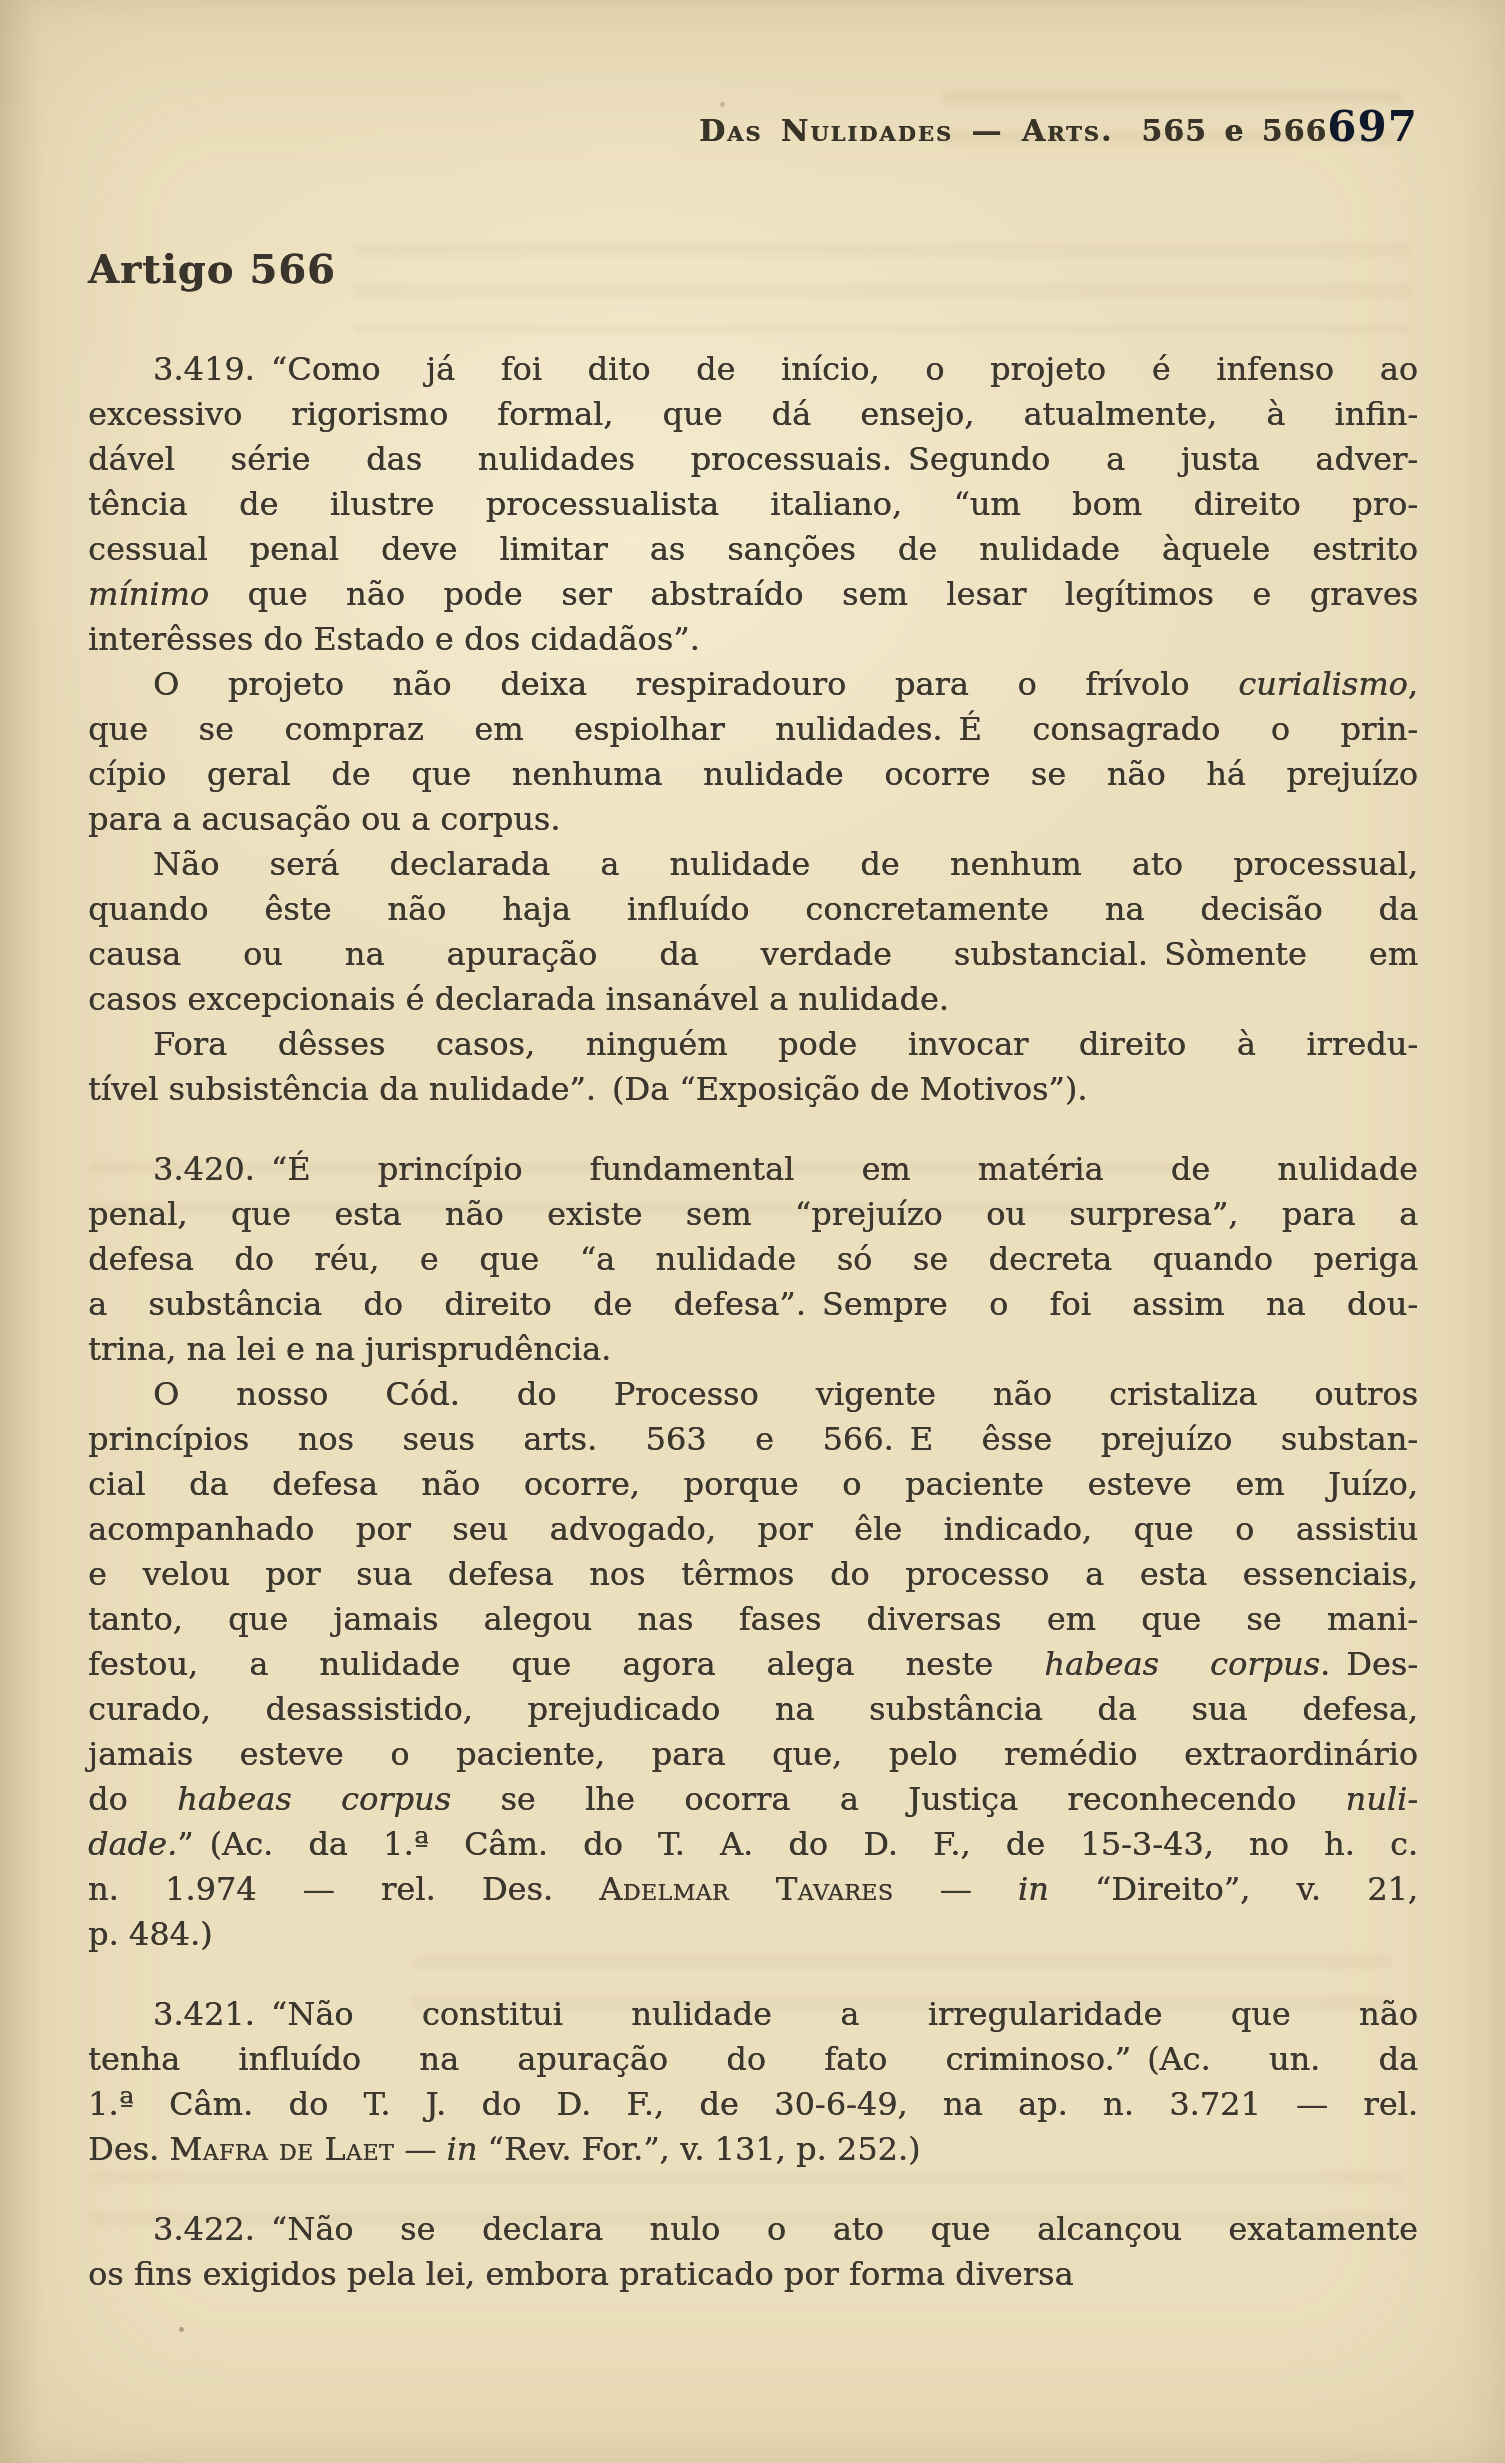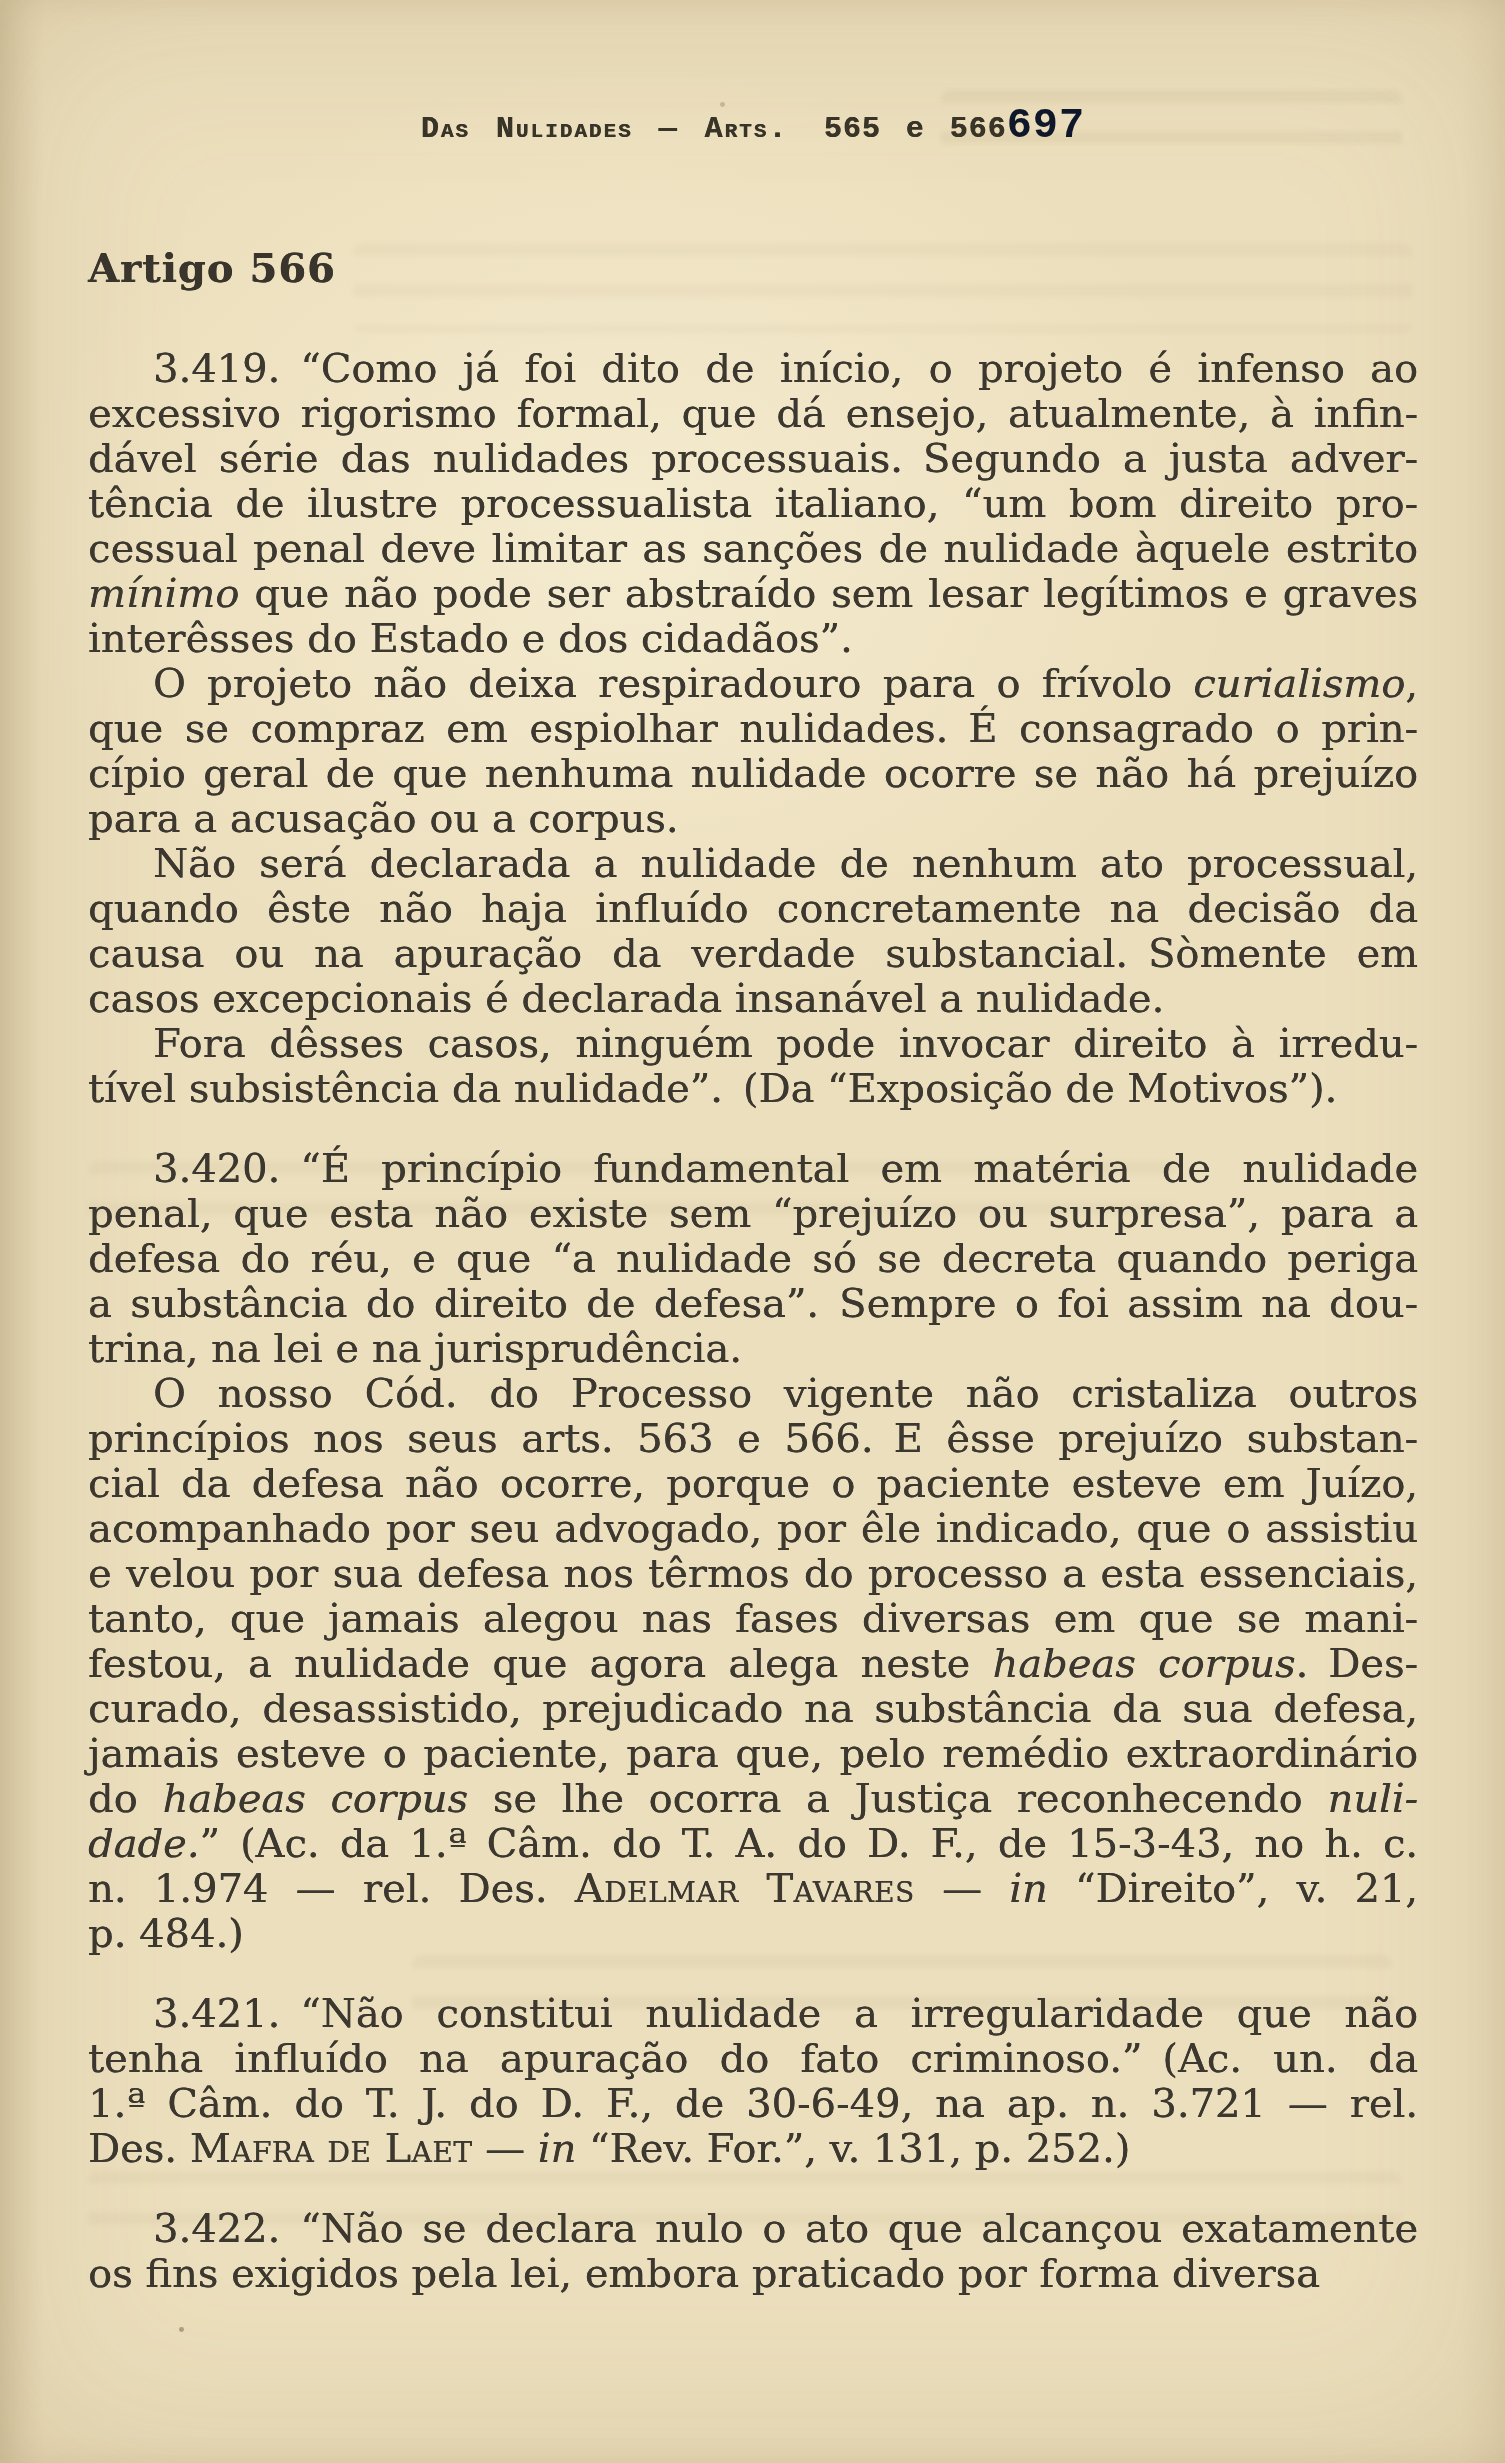--- a/index.html
+++ b/index.html
@@ -14,38 +14,38 @@
     font-family:"DejaVu Serif","Liberation Serif",serif;
     color:#3c3830;
   }
   .page::before{
     content:"";position:absolute;inset:0;z-index:0;pointer-events:none;
     background:
       radial-gradient(ellipse 882px 686px at 42% 22%, rgba(255,249,228,.45), rgba(255,249,228,0) 70%),
       linear-gradient(90deg, rgba(120,100,60,.10), rgba(0,0,0,0) 3%, rgba(0,0,0,0) 97%, rgba(120,100,60,.07));
   }
   .content{position:relative;z-index:2;padding:102px 88px 0 88px;}
-  .page-header{display:flex;justify-content:center;align-items:baseline;font-family:Liberation Mono, monospace;}
+  .page-header{display:flex;justify-content:flex-end;align-items:baseline;}
   .running-title{
     font-size:30px;font-weight:600;color:#393428;
     letter-spacing:2px;word-spacing:5.9px;
     text-shadow:0.4px 0 0 currentColor;
   }
   .sc{font-variant:small-caps;}
   .running-title .nums{margin-left:.32em;letter-spacing:1px;}
   .page-number{font-size:42px;font-weight:700;color:#0f172a;letter-spacing:1px;}
   .article-heading{
     margin:94px 0 0 0;
     font-size:40px;font-weight:700;
     letter-spacing:1px;color:#3a352c;
     text-shadow:0.3px 0 0 currentColor;
   }
   .page-body{
     margin-top:55px;
-    font-size:40px;line-height:45px;
+    font-size:32px;line-height:45px;
     text-shadow:0.3px 0 0 currentColor;
   }
   .para + .para{margin-top:35px;}
   .line{text-align:justify;text-align-last:justify;}
   .line.nj{text-align-last:left;}
   .line.ind{text-indent:65px;}
   .i{font-style:italic;}
   .scn{font-variant:small-caps;letter-spacing:0.5px;}
   
   .smudge{

